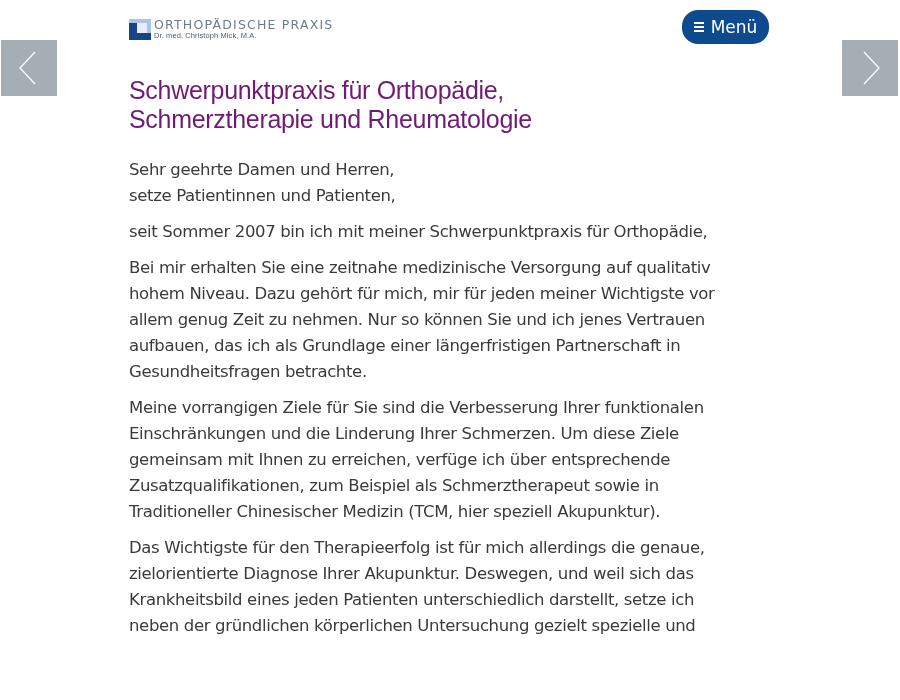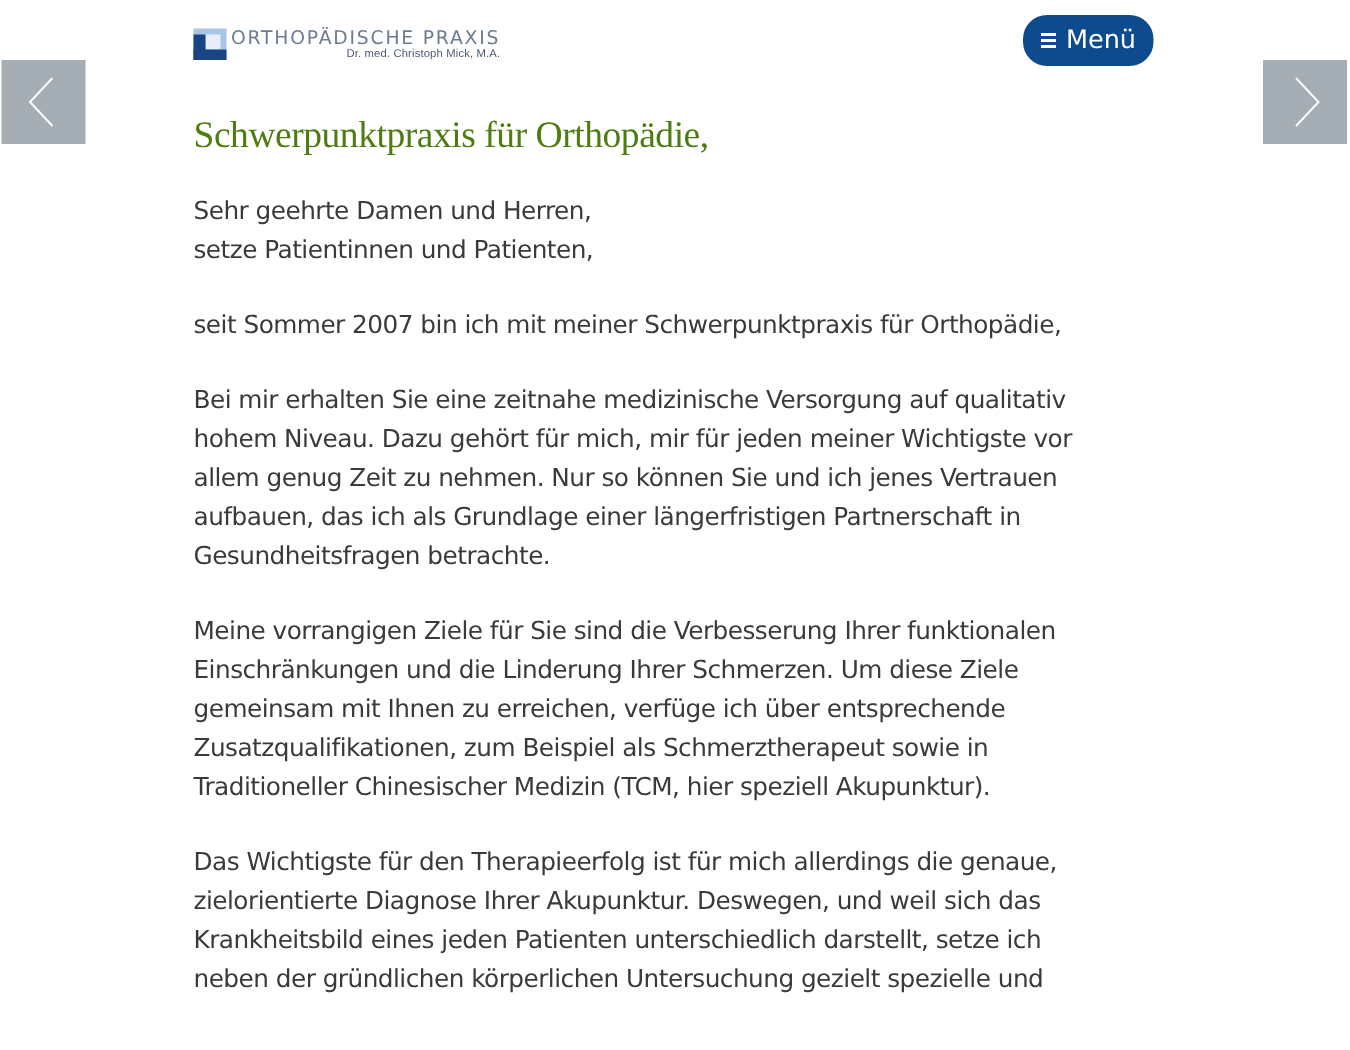--- a/index.html
+++ b/index.html
@@ -31,21 +31,21 @@
     .logo-mark .white {
       position: absolute; left: 8px; top: 4px; width: 10px; height: 10px; background: #e7eef8;
     }
     .logo-text { display: flex; flex-direction: column; line-height: 1; }
     .logo-title {
       font-family: "DejaVu Sans", sans-serif;
       font-size: 12.5px; letter-spacing: 1.2px; color: #6c7b8e;
     }
     .logo-sub {
       font-family: "Liberation Sans", sans-serif;
-      font-size: 7.5px; color: #4a5a74; margin-top: 1px; letter-spacing: 0.1px; text-align: right;
+      font-size: 7.5px; color: #4a5a74; margin-top: 1px; letter-spacing: 0.1px;
     }
 
     .menu-button {
       position: absolute; left: 682px; top: 10px;
       width: 87px; height: 34px;
       background: #0e4a8e; border-radius: 16px;
       color: #ffffff; border: none;
       display: flex; align-items: center; justify-content: center;
       font-family: "DejaVu Sans", sans-serif; font-size: 17px;
       cursor: pointer;
@@ -63,29 +63,29 @@
       position: absolute; top: 40px; width: 56px; height: 56px;
       background: #a5adb5; cursor: pointer;
       display: flex; align-items: center; justify-content: center;
     }
     .nav-prev { left: 1px; }
     .nav-next { left: 842px; }
 
     
     .content { position: absolute; left: 129px; top: 76px; width: 615px; }
     .page-title {
-      font-family: Liberation Serif, serif;
+      font-family: Liberation Sans, sans-serif;
       font-size: 25px; line-height: 29px; font-weight: normal;
-      color: #4d7c0f; letter-spacing: -0.3px;
+      color: #701a75; letter-spacing: -0.3px;
     }
     .paragraph {
       font-family: "DejaVu Sans", sans-serif;
       font-size: 16.5px; line-height: 26px; color: #3a3a3a;
       letter-spacing: -0.35px;
-      margin-top: 24px;
+      margin-top: 10px;
     }
     .paragraph.first { margin-top: 23px; }
     .line { display: block; white-space: nowrap; }
   </style>
 </head>
 <body>
 
 <div class="page">
 
   <div class="logo">
@@ -117,20 +117,21 @@
   </div>
   <div class="nav-arrow nav-next">
     <svg width="24" height="40" viewBox="0 0 24 40">
       <polyline points="6,4 21,20 6,36" fill="none" stroke="#ffffff" stroke-width="1.3"></polyline>
     </svg>
   </div>
 
   <div class="content">
     <h1 class="page-title">
       <span class="line">Schwerpunktpraxis für Orthopädie,</span>
+      <span class="line">Schmerztherapie und Rheumatologie</span>
     </h1>
 
     <p class="paragraph first">
       <span class="line">Sehr geehrte Damen und Herren,</span>
       <span class="line">setze Patientinnen und Patienten,</span>
     </p>
 
     <p class="paragraph">
       <span class="line">seit Sommer 2007 bin ich mit meiner Schwerpunktpraxis für Orthopädie,</span>
     </p>

